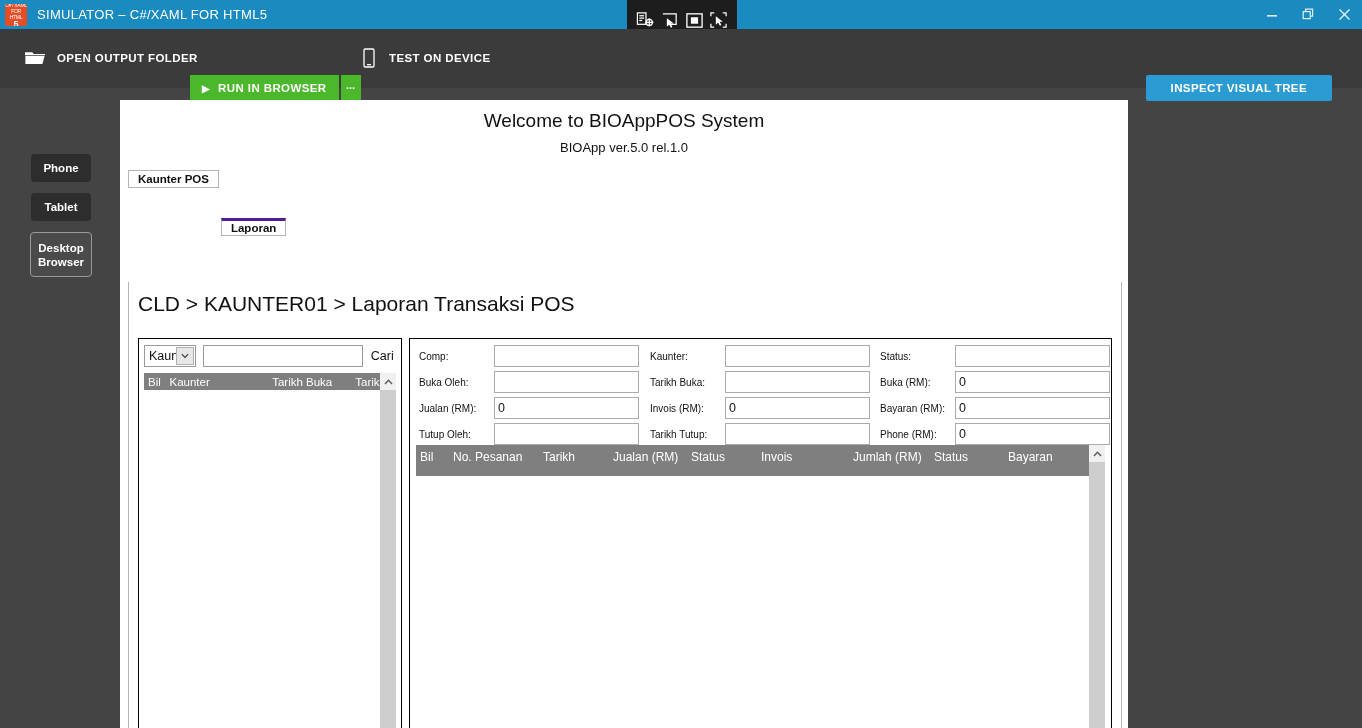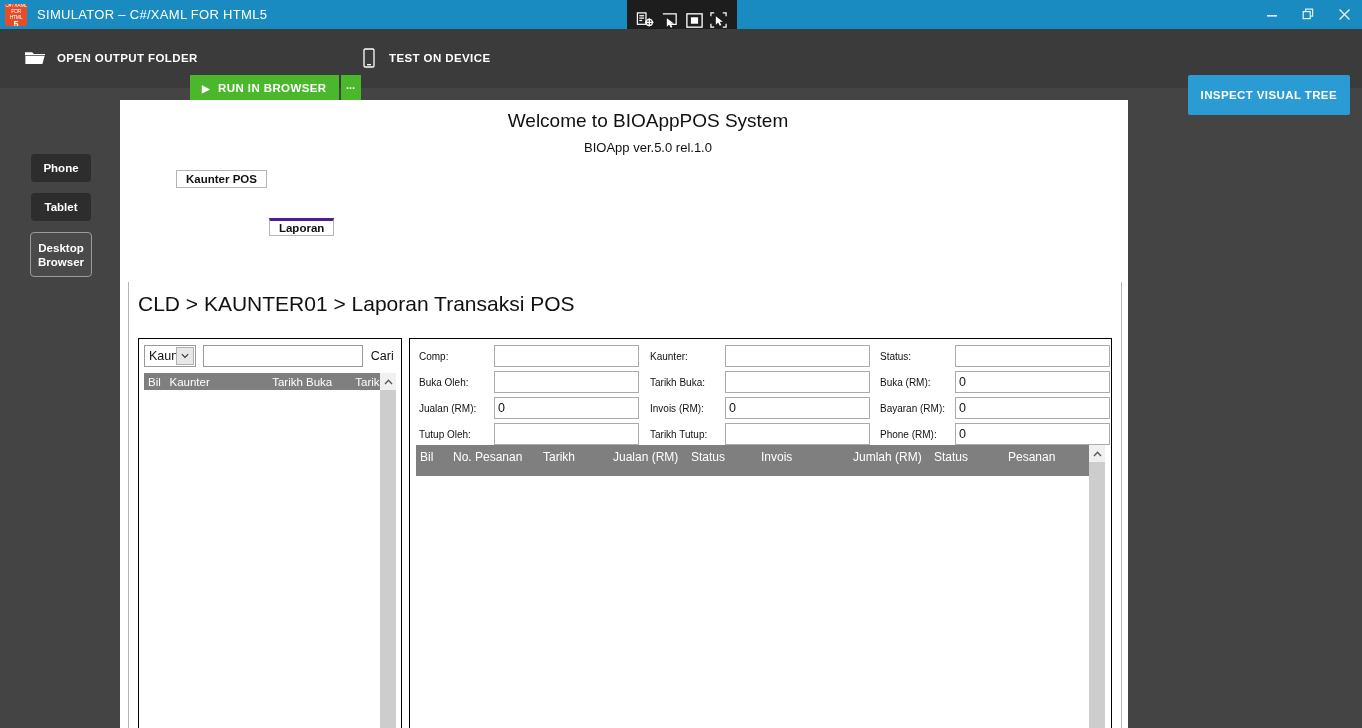--- a/index.html
+++ b/index.html
@@ -85,23 +85,23 @@
   .run-dots {
     background: #4bb72b; height: 26px; width: 20px; margin-left: 2px;
     display:flex; align-items:center; justify-content:center;
     color:#fff; font-size: 11px; font-weight: bold; padding-bottom: 6px;
   }
 
   #tb-device { left: 363px; }
   #tb-device .tb-label { margin-left: 14px; }
 
   .inspect-btn {
-    position: absolute; right: 12px; top: 46px; height: 40px;
+    position: absolute; right: 30px; top: 46px; height: 26px;
     background: #2b9bd4; color: #fff; font-size: 11.5px; font-weight: bold;
-    letter-spacing: .4px; display: flex; align-items: center; padding: 0 13px;
+    letter-spacing: .4px; display: flex; align-items: center; padding: 0 25px;
     border-radius: 2px; white-space: nowrap;
   }
 
   
   .rail { position: absolute; left: 0; top: 88px; width: 120px; height: 640px; background: #444444; }
   .rail-btn {
     position: absolute; left: 31px; width: 60px;
     background: #2d2d2d; color: #ffffff; font-size: 11.5px; font-weight: bold;
     display: flex; align-items: center; justify-content: center; text-align: center;
     border-radius: 4px; line-height: 14px;
@@ -111,21 +111,20 @@
   #rail-desktop {
     top: 144px; height: 45px; background: #4a4a4a;
     border: 1px solid #9a9a9a; left: 30px; width: 62px;
   }
 
   
   .canvas {
     position: absolute; left: 120px; top: 100px; width: 1008px; height: 628px;
     background: #ffffff; overflow: hidden;
     font-family: "Liberation Sans", sans-serif;
-    padding-left: 48px;
   }
   .welcome-title { text-align: center; font-size: 19px; color: #111; margin-top: 10px; font-weight: 400; }
   .welcome-sub { text-align: center; font-size: 13px; color: #111; margin-top: 8px; font-weight: 400; }
 
   
   .tabstrip { position: relative; margin-top: 15px; height: 18px; padding-left: 8px; }
   .tab {
     display: inline-block; height: 18px; line-height: 17px;
     font-size: 11.5px; font-weight: bold; color: #111;
     border: 1px solid #b5b5b5; background: #ffffff;
@@ -468,21 +467,21 @@
         <div class="gridR">
           <div class="gridR-header">
             <span style="left:4px">Bil</span>
             <span style="left:37px">No. Pesanan</span>
             <span style="left:127px">Tarikh</span>
             <span style="left:197px">Jualan (RM)</span>
             <span style="left:275px">Status</span>
             <span style="left:345px">Invois</span>
             <span style="left:437px">Jumlah (RM)</span>
             <span style="left:518px">Status</span>
-            <span style="left:592px">Pesanan</span>
+            <span style="left:592px">Bayaran</span>
           </div>
           <div class="gridR-body"></div>
 
           <div class="gridR-vscroll">
             <div style="position:absolute;top:0;left:0;width:16px;height:17px;display:flex;align-items:center;justify-content:center;">
               <svg width="9" height="6" viewBox="0 0 9 6" fill="none" stroke="#5a5a5a" stroke-width="1.4">
                   <polyline points="1,5 4.5,1.3 8,5"></polyline>
                 </svg>
             </div>
             <div style="position:absolute;left:0;top:17px;bottom:48px;width:16px;background:#cdcdcd;"></div>

